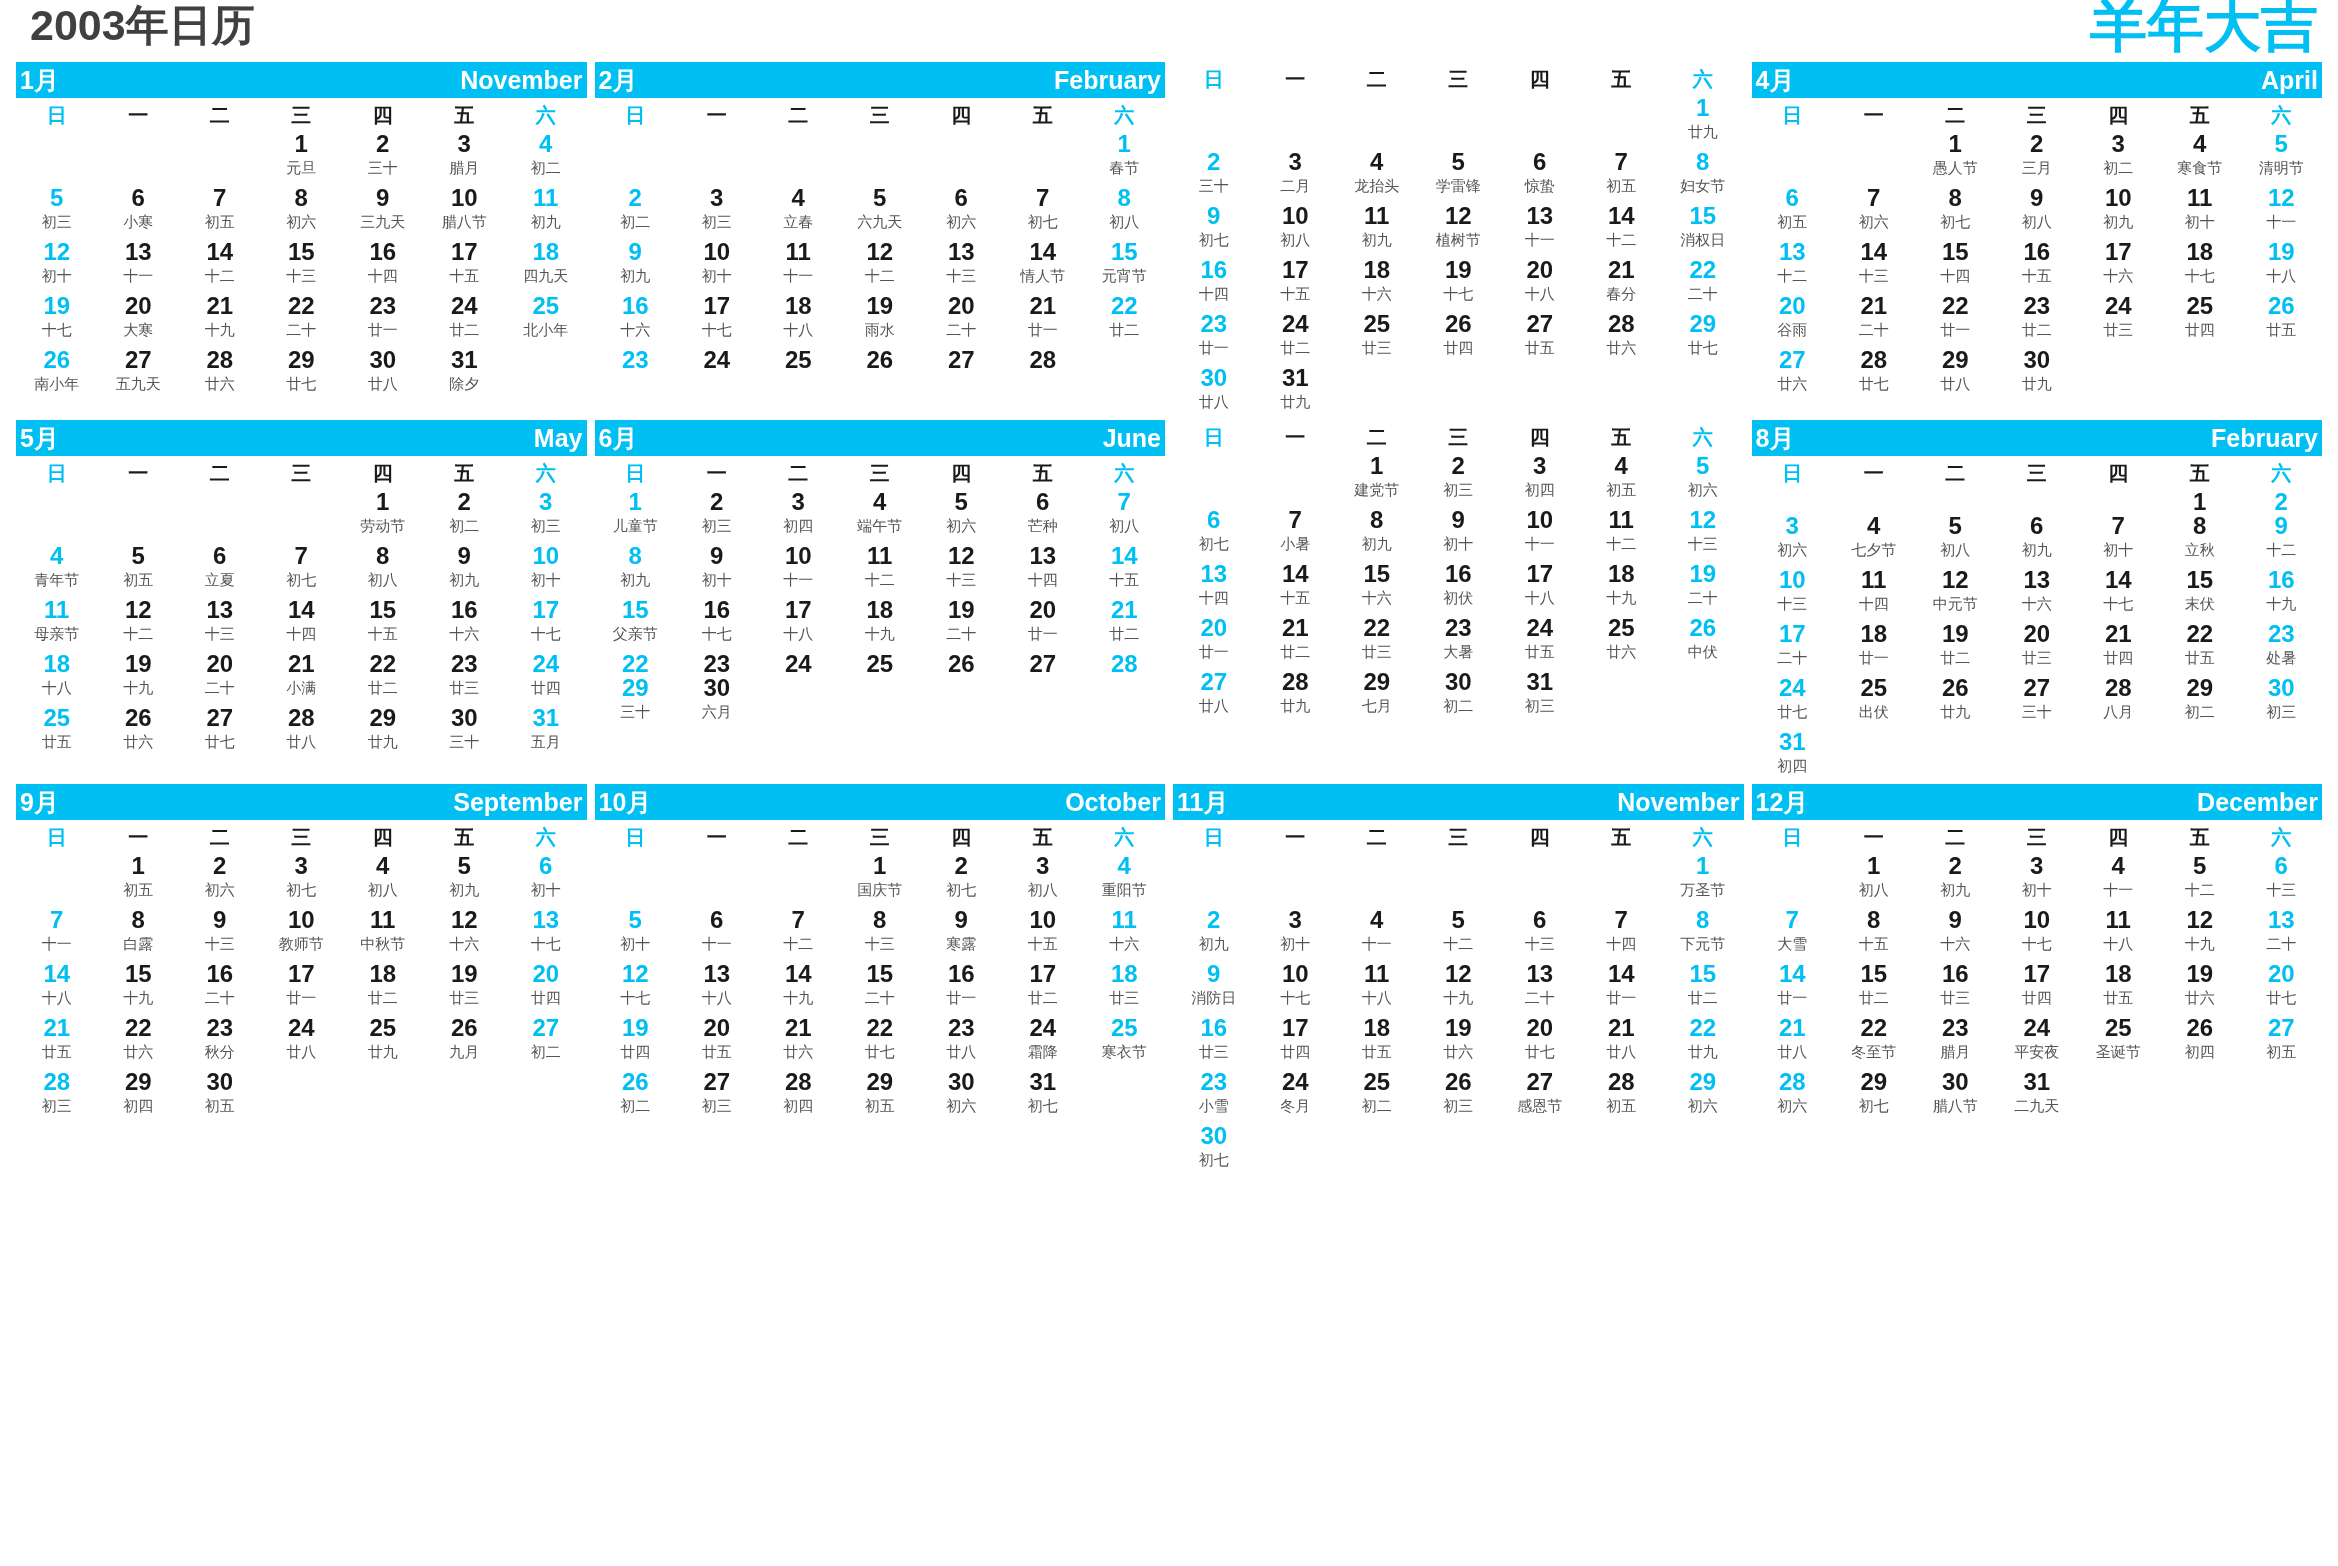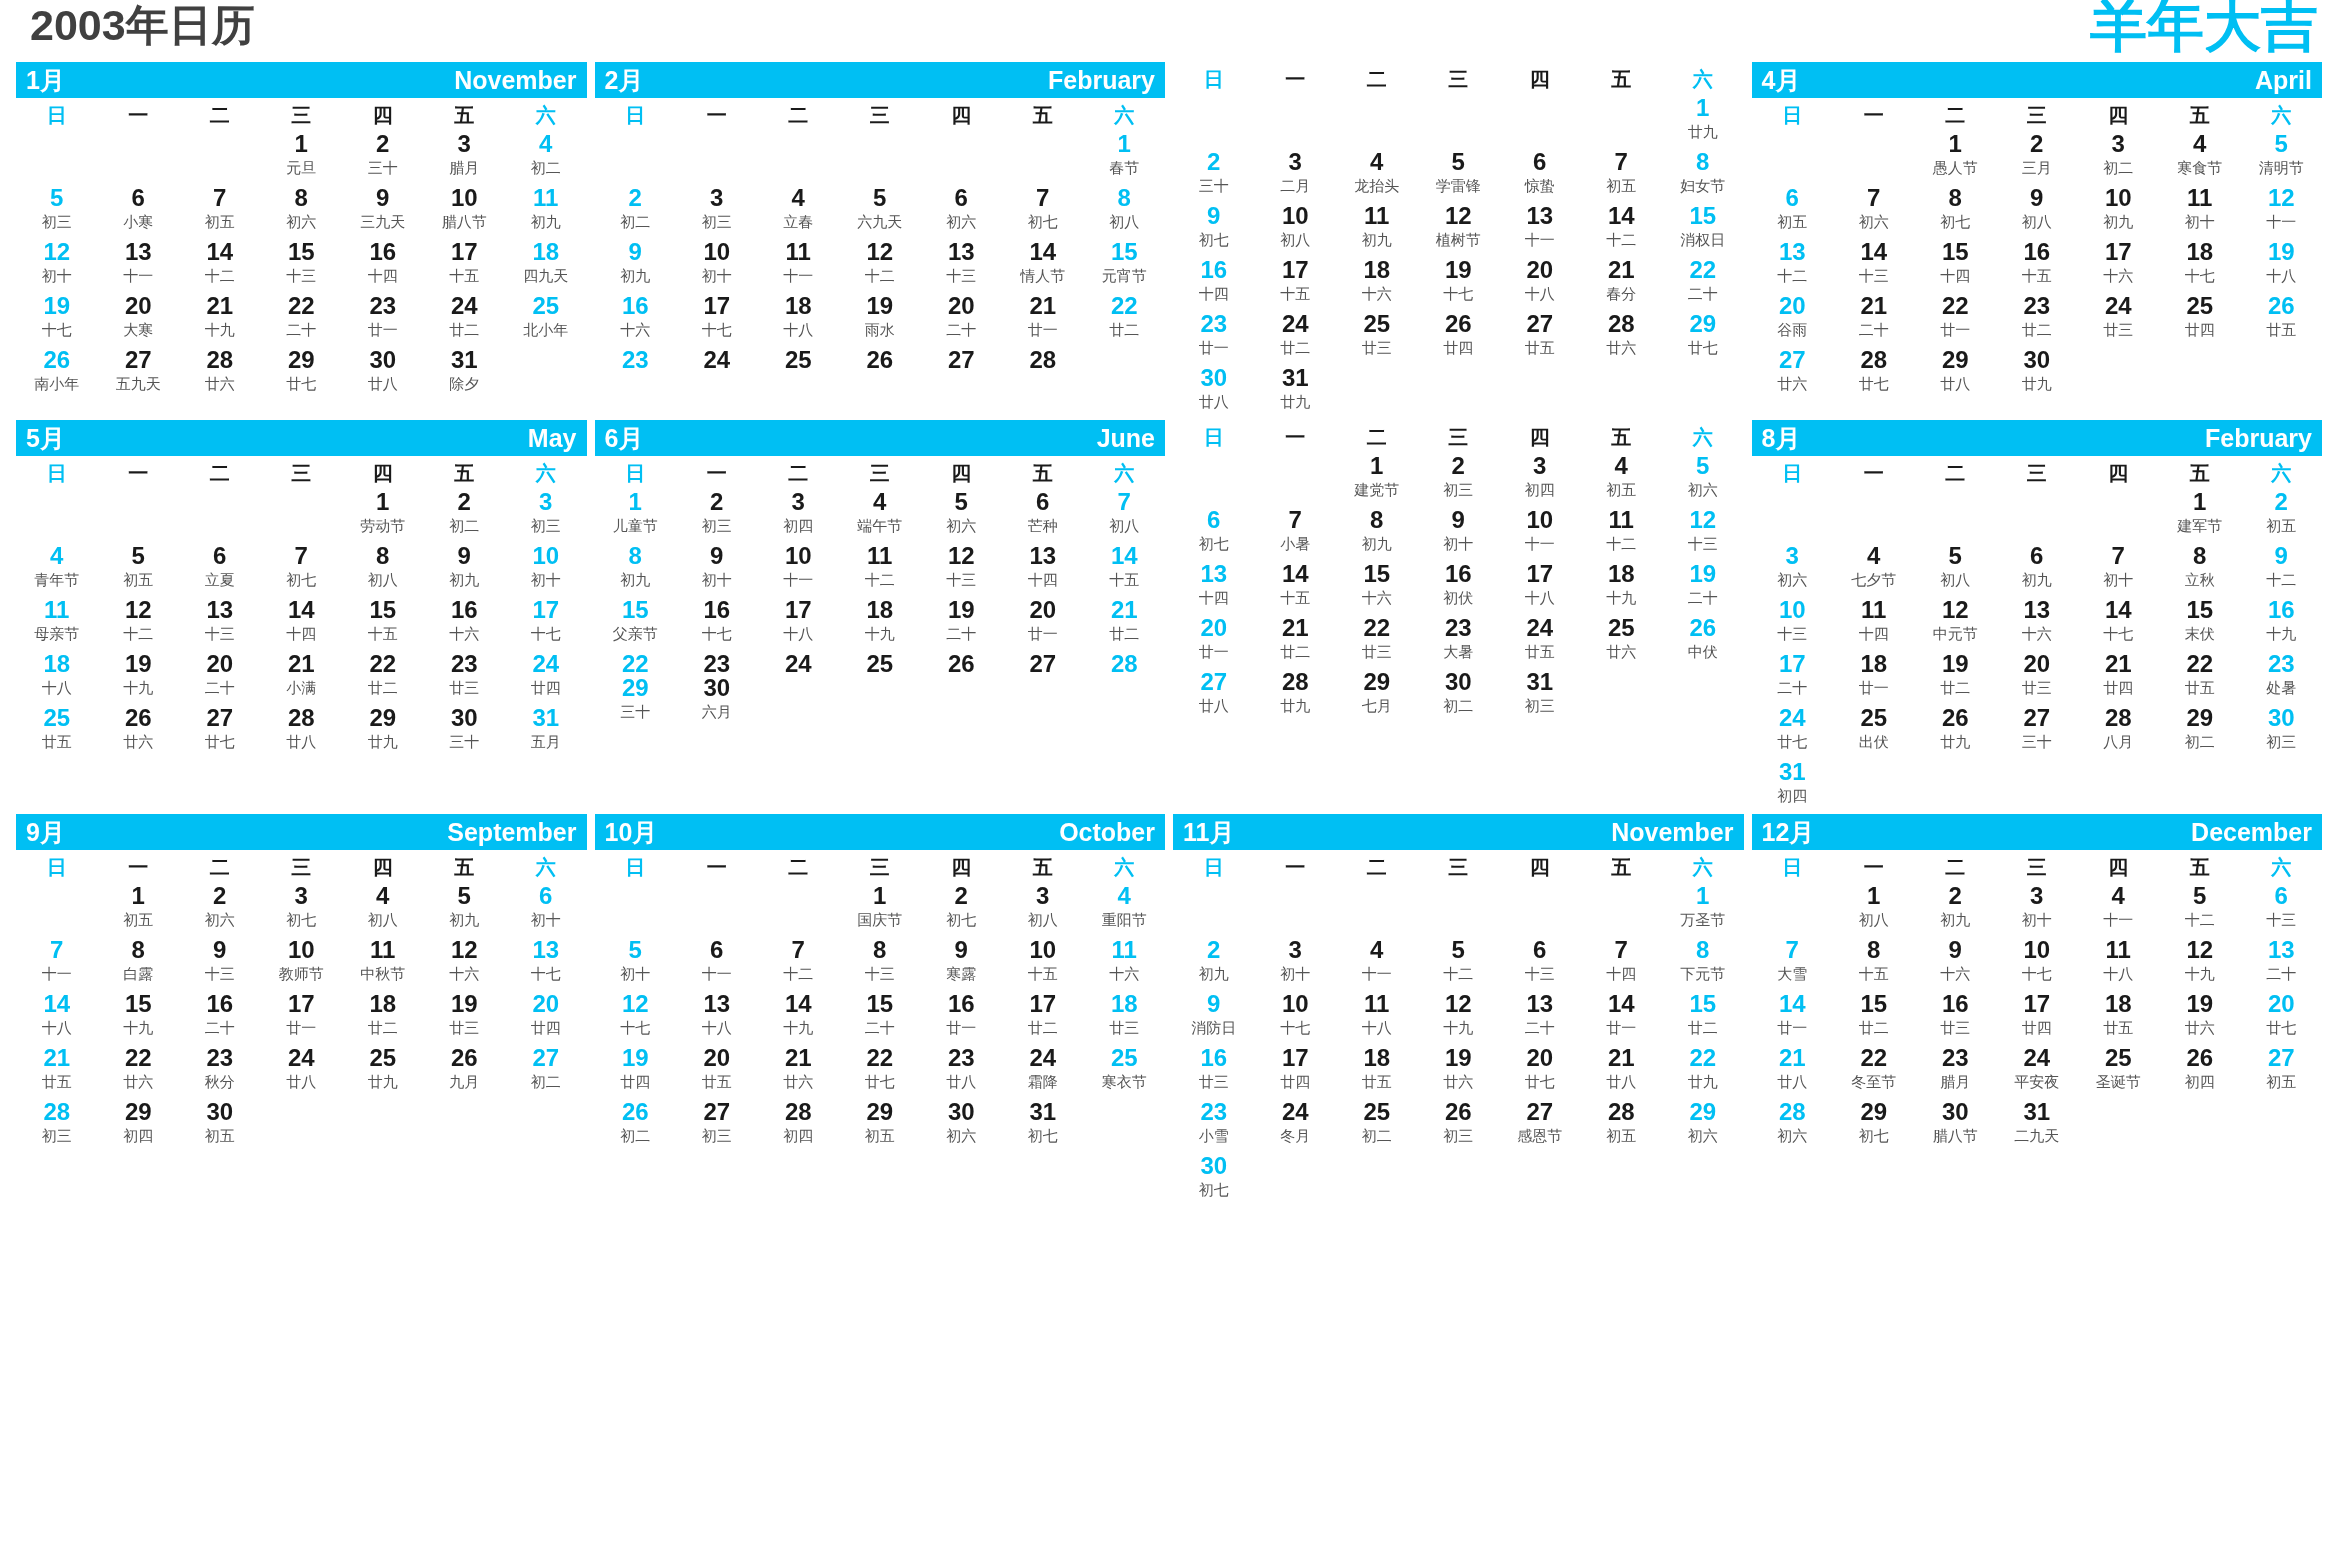--- a/index.html
+++ b/index.html
@@ -54,21 +54,21 @@
     width: 100%;
     margin-bottom: 0px;
   }
   .month-head {
     background: #00BFF3;
     color: #ffffff;
     height: 36px;
     display: flex;
     align-items: center;
     justify-content: space-between;
-    padding: 0 10px;
+    padding: 0 4px;
     box-sizing: border-box;
     font-weight: bold;
   }
   .month-cn {
     font-size: 25px;
     line-height: 26px;
   }
   .month-en {
     font-size: 25px;
     line-height: 26px;
@@ -1749,33 +1749,20 @@
               <td class="daycell"></td>
               <td class="daycell"></td>
               <td class="daycell">
                 <span class="dnum">1</span>
               </td>
               <td class="daycell">
                 <span class="dnum sat">2</span>
               </td>
             </tr>
             <tr>
-              <td class="lunarcell"></td>
-              <td class="lunarcell"></td>
-              <td class="lunarcell"></td>
-              <td class="lunarcell"></td>
-              <td class="lunarcell"></td>
-              <td class="lunarcell">
-                <span class="lun">建军节</span>
-              </td>
-              <td class="lunarcell">
-                <span class="lun">初五</span>
-              </td>
-            </tr>
-            <tr>
               <td class="daycell">
                 <span class="dnum sun">3</span>
               </td>
               <td class="daycell">
                 <span class="dnum">4</span>
               </td>
               <td class="daycell">
                 <span class="dnum">5</span>
               </td>
               <td class="daycell">

